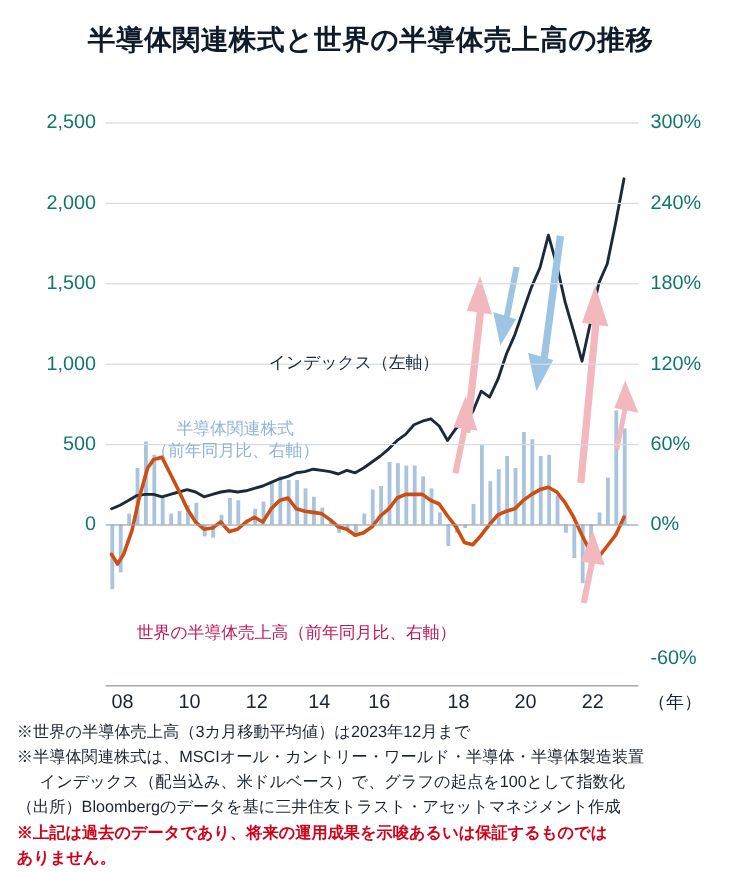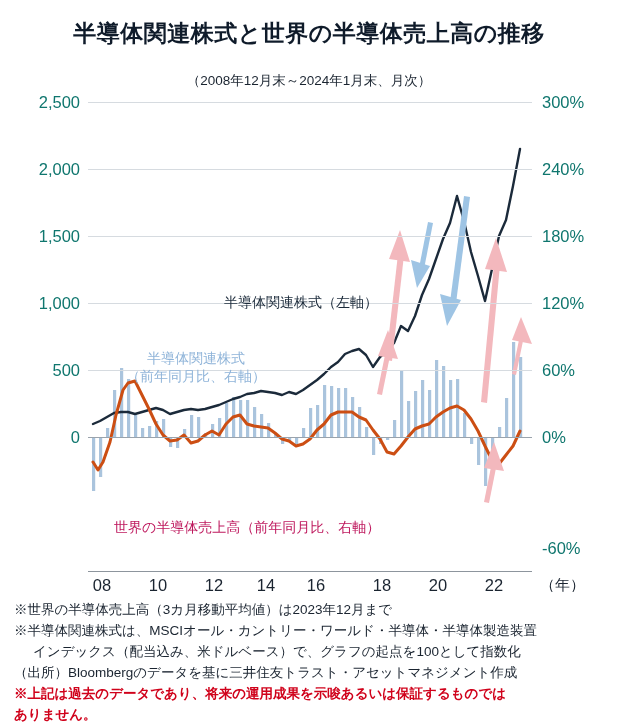--- a/index.html
+++ b/index.html
@@ -149,21 +149,20 @@
     background: #ffffff;
   }
   svg { display: block; }
 </style>
 </head>
 <body>
 
 <div class="page">
 
   <div class="title">半導体関連株式と世界の半導体売上高の推移</div>
-  <div class="subtitle">（2008年12月末～2024年1月末、月次）</div>
 
   <div class="chart-wrap">
 
     <div class="ylabels-left">
       <div class="ylab" style="top:-9px;">2,500</div>
       <div class="ylab" style="top:58px;">2,000</div>
       <div class="ylab" style="top:125px;">1,500</div>
       <div class="ylab" style="top:192px;">1,000</div>
       <div class="ylab" style="top:259px;">500</div>
       <div class="ylab" style="top:326px;">0</div>
@@ -282,21 +281,21 @@
         <g>
           <path d="M396 400 L404 360 L409 361 L401 401 Z" fill="#f3b8bd"></path>
           <path d="M406 340 L416 369 L396 366 Z" fill="#f3b8bd"></path>
         </g>
         <g>
           <path d="M289 292 L298 248 L303 249 L294 293 Z" fill="#f3b8bd"></path>
           <path d="M300 228 L310 257 L290 254 Z" fill="#f3b8bd"></path>
         </g>
       </svg>
 
-      <div class="ann ann-dark" style="left:136px; top:192px;">半導体関連株式（左軸）</div>
+      <div class="ann ann-dark" style="left:136px; top:192px;">インデックス（左軸）</div>
 
       <div class="ann ann-blue" style="left:38px; top:249px; text-align:center;font-family:Liberation Mono, monospace;">
         <span>半導体関連株式</span><br>
         <span>（前年同月比、右軸）</span>
       </div>
 
       <div class="ann ann-orange" style="left:26px; top:417px;">世界の半導体売上高（前年同月比、右軸）</div>
     </div>
 
     <div class="xlabels">

